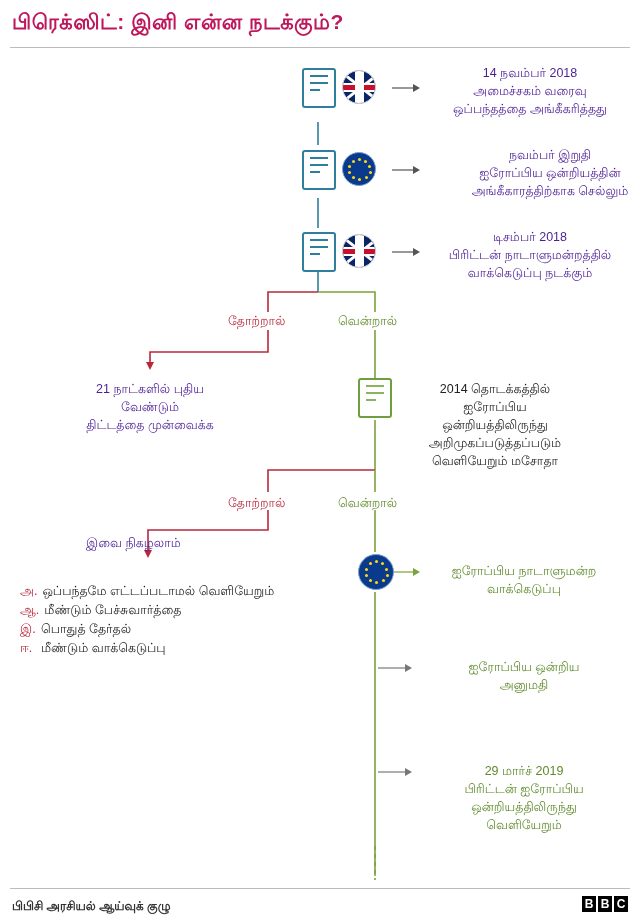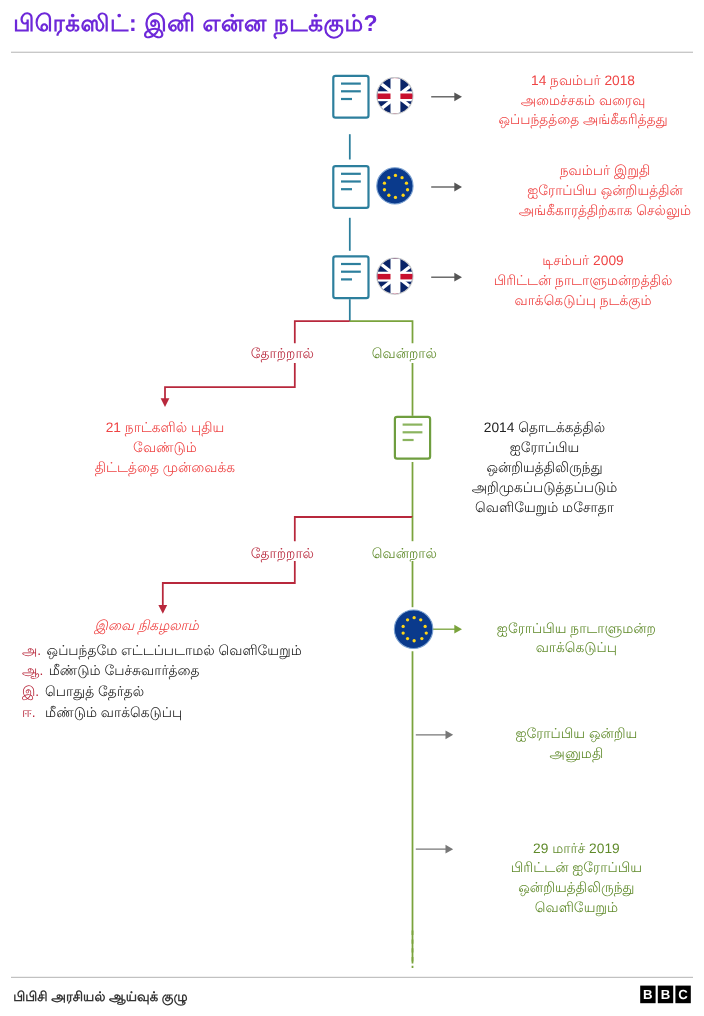--- a/index.html
+++ b/index.html
@@ -19,21 +19,21 @@
     position: relative;
     width: 640px;
     height: 924px;
   }
   .title {
     position: absolute;
     left: 12px;
     top: 10px;
     font-size: 21px;
     font-weight: bold;
-    color: #6d28d9;
+    color: #be185d;
     letter-spacing: 0.5px;
   }
   .rule-top {
     position: absolute;
     left: 10px;
     top: 47px;
     width: 620px;
     height: 1px;
     background: #bbbbbb;
   }
@@ -159,21 +159,21 @@
     background: #ffd617;
     border-radius: 50%;
   }
   .label {
     position: absolute;
     font-size: 12.5px;
     line-height: 18px;
   }
   .label.center { text-align: center; }
   .label.green { color: #5f8a2a; }
-  .label.dark { color: #ef4444; }
+  .label.dark { color: #4c1d95; }
   .branch-label {
     position: absolute;
     font-size: 12.5px;
     font-weight: normal;
     text-align: right;
   }
   .list {
     position: absolute;
     font-size: 12.5px;
     line-height: 19px;
@@ -286,21 +286,21 @@
       <i></i>
       <i class="short"></i>
   </div>
   <div class="flag flag-uk" style="left:342px; top:234px;">
     <span class="diag"></span>
       <span class="diag2"></span>
     <span class="cross-h"></span>
       <span class="cross-v"></span>
   </div>
   <div class="label center dark" style="left:430px; top:228px; width:200px;">
-    <div>டிசம்பர்  2009</div>
+    <div>டிசம்பர்  2018</div>
     <div>பிரிட்டன்  நாடாளுமன்றத்தில்</div>
     <div>வாக்கெடுப்பு  நடக்கும்</div>
   </div>
 
   <div class="branch-label" style="left:228px; top:314px; color:#b8283c;">தோற்றால்</div>
   <div class="branch-label" style="left:338px; top:314px; color:#5f8a2a;">வென்றால்</div>
 
   <div class="label center dark" style="left:40px; top:380px; width:220px;">
     <div>21  நாட்களில்  புதிய</div>
     <div>வேண்டும்</div>
@@ -316,21 +316,21 @@
     <div class="grey">2014  தொடக்கத்தில்</div>
     <div class="dark">ஐரோப்பிய</div>
     <div class="dark">ஒன்றியத்திலிருந்து</div>
     <div class="dark">அறிமுகப்படுத்தப்படும்</div>
     <div class="dark">வெளியேறும்  மசோதா</div>
   </div>
 
   <div class="branch-label" style="left:228px; top:496px; color:#b8283c;">தோற்றால்</div>
   <div class="branch-label" style="left:338px; top:496px; color:#5f8a2a;">வென்றால்</div>
 
-  <div class="label dark" style="left:86px; top:560px; width:220px;font-style:italic;">இவை  நிகழலாம்</div>
+  <div class="label dark" style="left:86px; top:534px; width:220px;">இவை  நிகழலாம்</div>
   <div class="list" style="left:20px; top:582px; width:300px;">
     <div class="row">
       <span class="marker">அ.</span>
       <span class="txt">ஒப்பந்தமே  எட்டப்படாமல்  வெளியேறும்</span>
     </div>
     <div class="row">
       <span class="marker">ஆ.</span>
       <span class="txt">மீண்டும்  பேச்சுவார்த்தை</span>
     </div>
     <div class="row">

